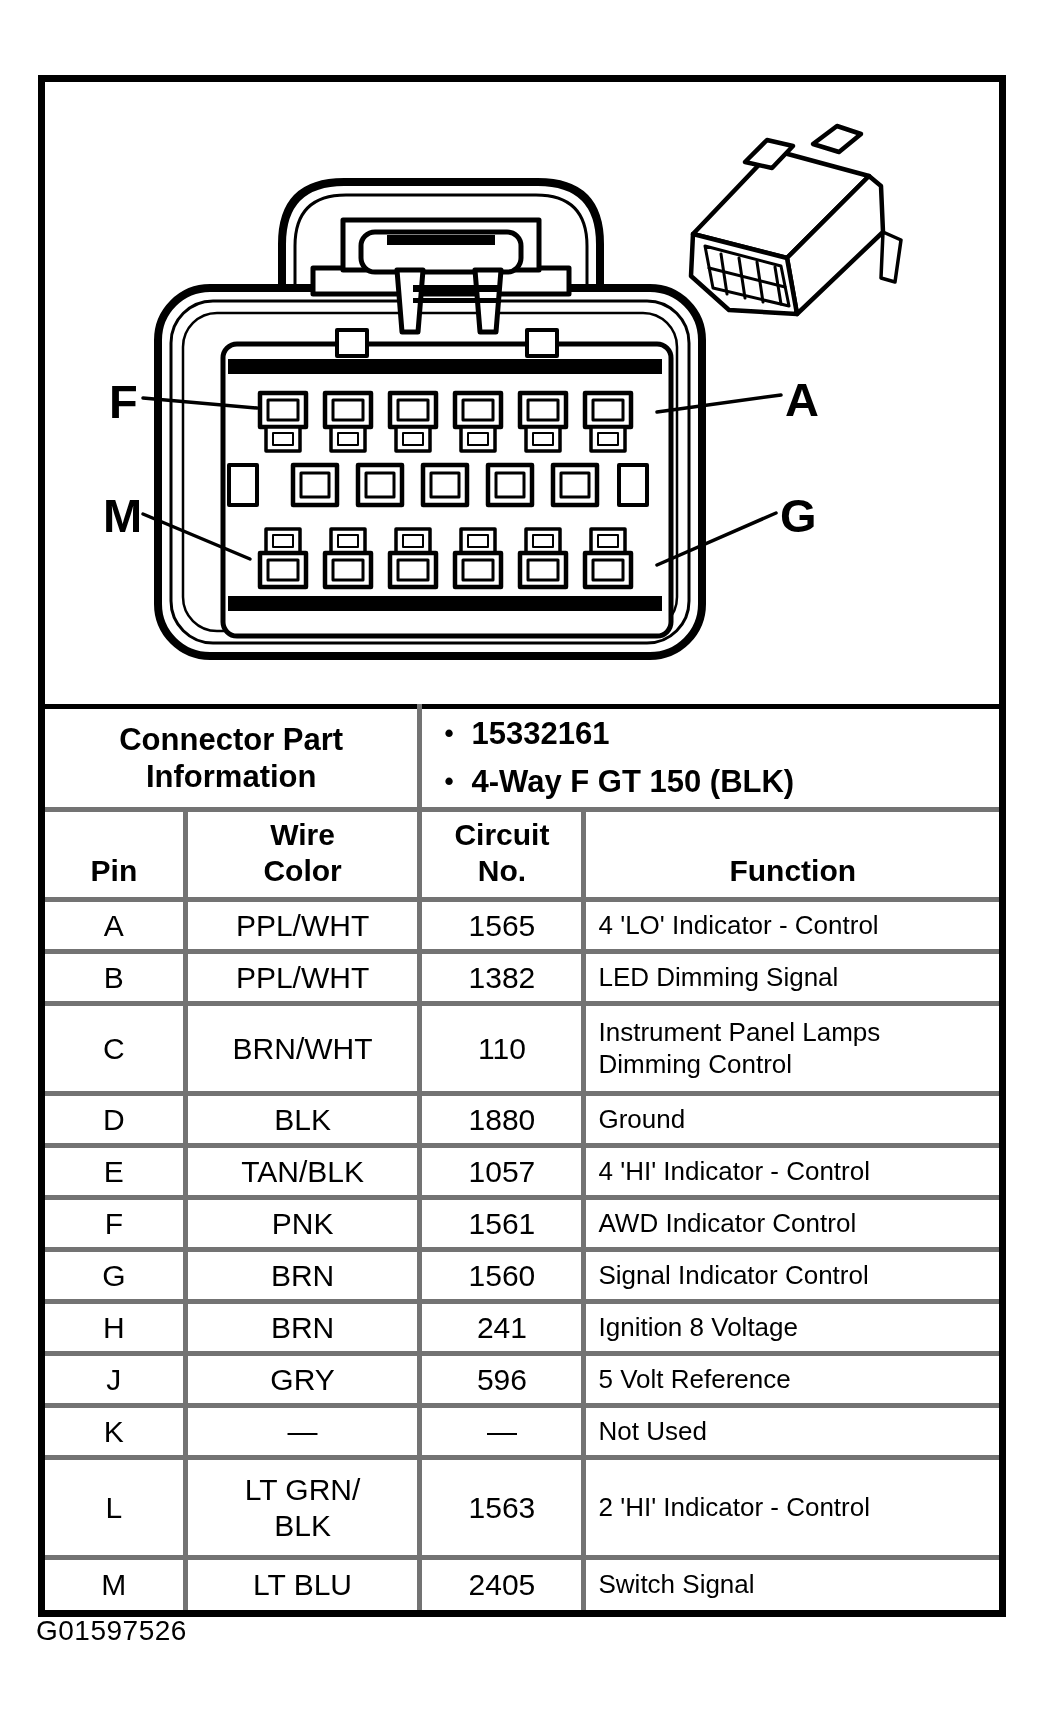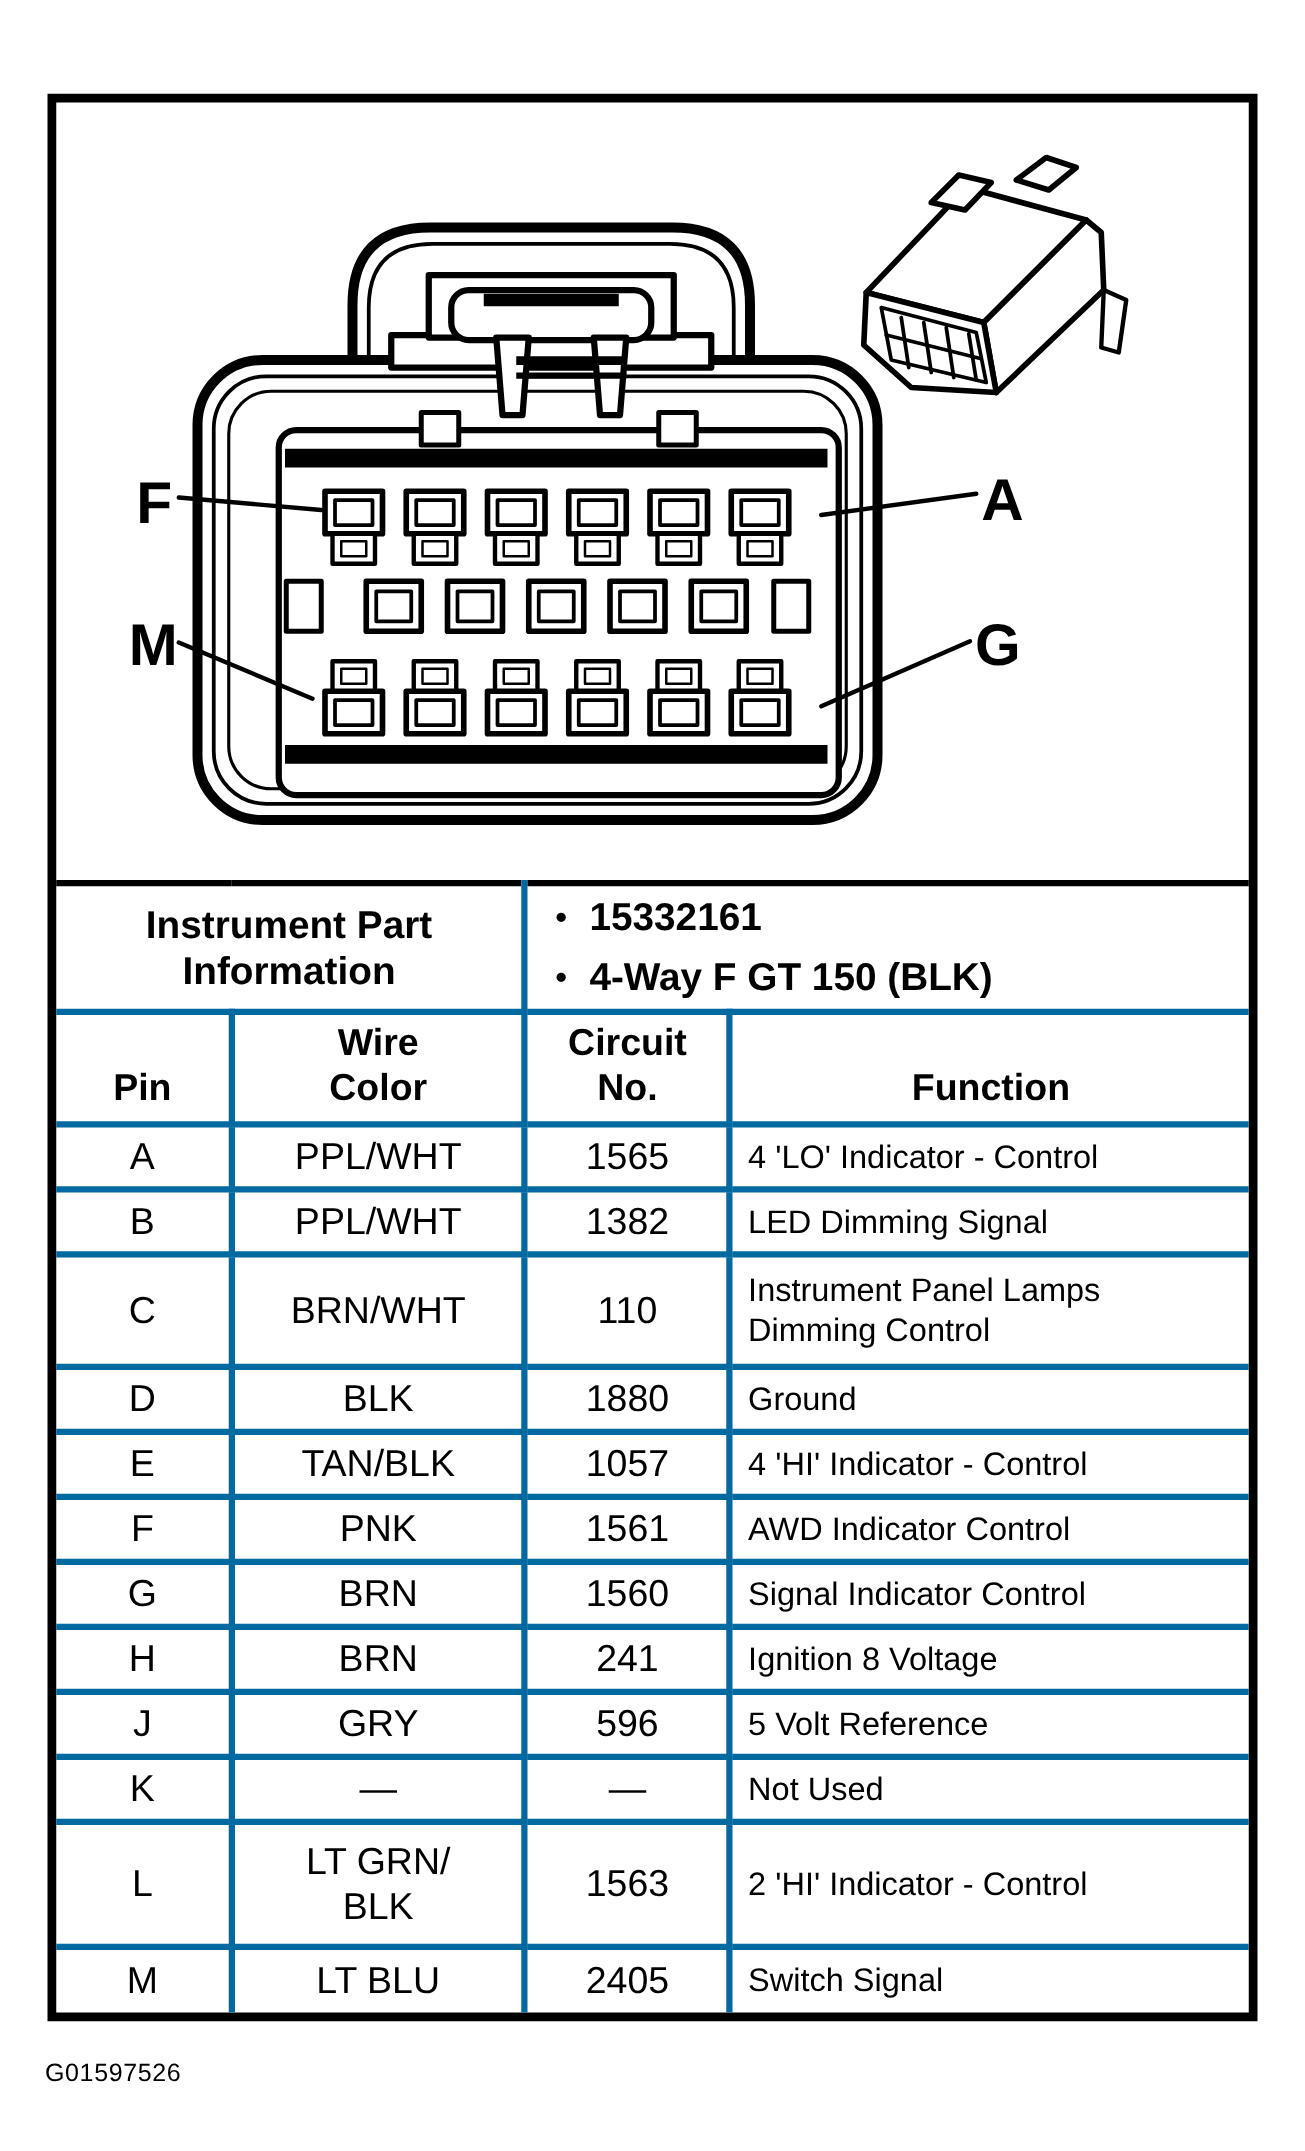--- a/index.html
+++ b/index.html
@@ -27,21 +27,21 @@
   }
   .diagram-area svg { display: block; }
 
   table.pin-table {
     width: 100%;
     border-collapse: collapse;
     table-layout: fixed;
     border-top: 5px solid #000;
   }
   table.pin-table td, table.pin-table th {
-    border: 5px solid #0369a1;
+    border: 5px solid #737373;
     font-family: "Liberation Sans", sans-serif;
     color: #000;
     overflow: hidden;
   }
   
   table.pin-table tr > *:first-child { border-left: none; }
   table.pin-table tr > *:last-child { border-right: none; }
   table.pin-table tr:last-child > * { border-bottom: none; }
   table.pin-table tr:first-child > * { border-top: none; }
 
@@ -91,22 +91,22 @@
     font-weight: normal;
     text-align: left;
     vertical-align: middle;
     padding-left: 12px;
     line-height: 1.2;
     white-space: pre-line;
   }
   .figure-id {
     position: absolute;
     left: 36px;
-    top: 1648px;
-    font-size: 20px;
+    top: 1615px;
+    font-size: 28px;
     font-weight: normal;
     letter-spacing: 0.5px;
   }
 </style>
 </head>
 <body>
 
 <div class="page">
   <div class="frame">
 
@@ -216,21 +216,21 @@
 
     <table class="pin-table">
       <colgroup>
         <col style="width:14.7%">
           <col style="width:24.6%">
           <col style="width:17.2%">
           <col style="width:43.5%">
       </colgroup>
       <tbody>
           <tr style="height:96px">
-        <th class="partinfo-head" colspan="2">Instrument Part
+        <th class="partinfo-head" colspan="2">Connector Part
 Information</th>
         <td class="partinfo-items" colspan="2">
           <div class="bullet-line">
             <span class="bullet">•</span>
             <span>15332161</span>
           </div>
           <div class="bullet-line">
             <span class="bullet">•</span>
             <span>4-Way F GT 150 (BLK)</span>
           </div>

